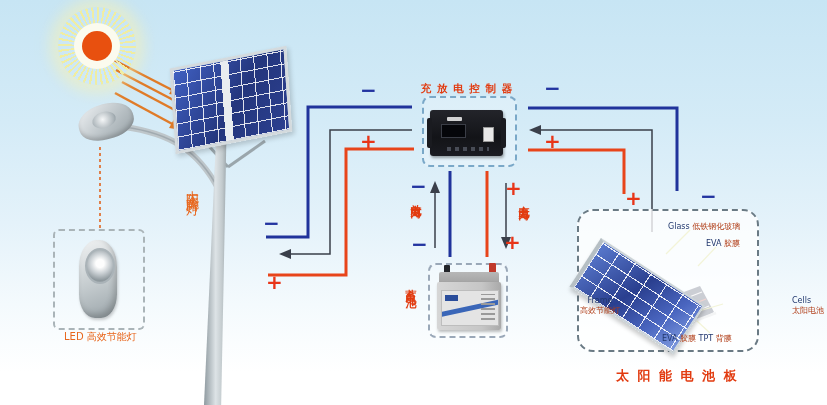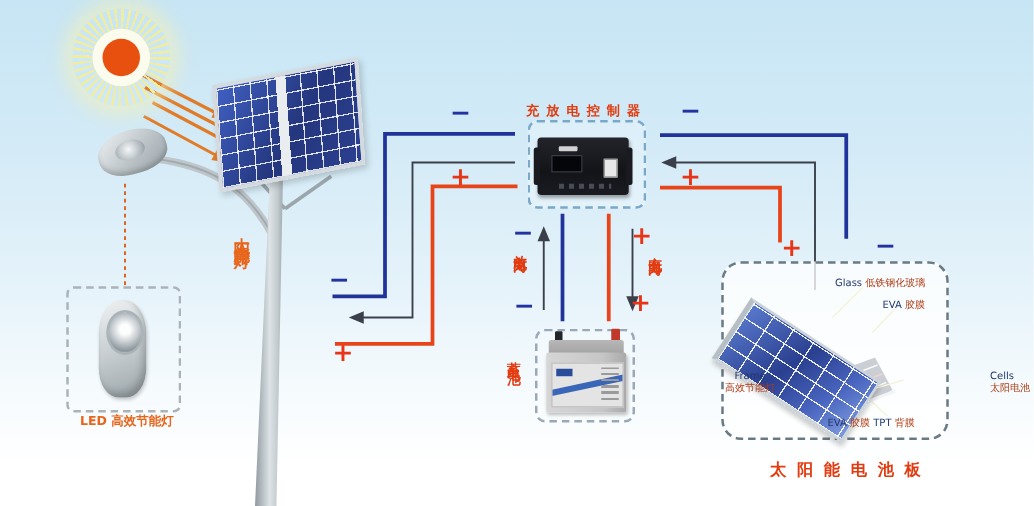--- a/index.html
+++ b/index.html
@@ -78,21 +78,21 @@
   .detail-panel{left:601px;top:238px;width:118px;height:54px;transform:rotate(33deg);transform-origin:0 0;
     border:2px solid #ccd4d8;border-left:4px solid #b6bfc4;
     background:
       repeating-linear-gradient(90deg,rgba(255,255,255,.9) 0 1px,rgba(255,255,255,0) 1px 19px),
       repeating-linear-gradient(0deg,rgba(255,255,255,.9) 0 1px,rgba(255,255,255,0) 1px 13px),
       linear-gradient(115deg,#5a7ace,#2a3f8f 45%,#4a66c0 75%,#7e9ade);
     box-shadow:2px 3px 4px rgba(0,0,0,.2);}
 
   
   .red-label{color:#e23b10;font-weight:bold;}
-  .orange-label{color:#e8661c;font-weight:bold;}
+  .orange-label{color:#e8661c;font-weight:normal;}
   .vtext{writing-mode:vertical-rl;text-orientation:upright;white-space:nowrap;}
   .ctl-label{left:415px;top:82px;width:104px;text-align:center;font-size:10.5px;letter-spacing:1px;white-space:nowrap;}
   .pole-label{left:183px;top:180px;font-size:13px;letter-spacing:3px;}
   .led-label{left:64px;top:330px;font-size:10px;white-space:nowrap;}
   .bat-vlabel{left:402px;top:280px;font-size:11px;letter-spacing:4px;}
   .discharge-label{left:407px;top:195px;font-size:11px;letter-spacing:1px;}
   .charge-label{left:515px;top:197px;font-size:11px;letter-spacing:1px;}
   .pv-title{left:616px;top:355px;font-size:13px;letter-spacing:2px;white-space:nowrap;margin-top:12px;}
 
   .pv-lbl{font-size:8px;font-weight:normal;white-space:nowrap;}

